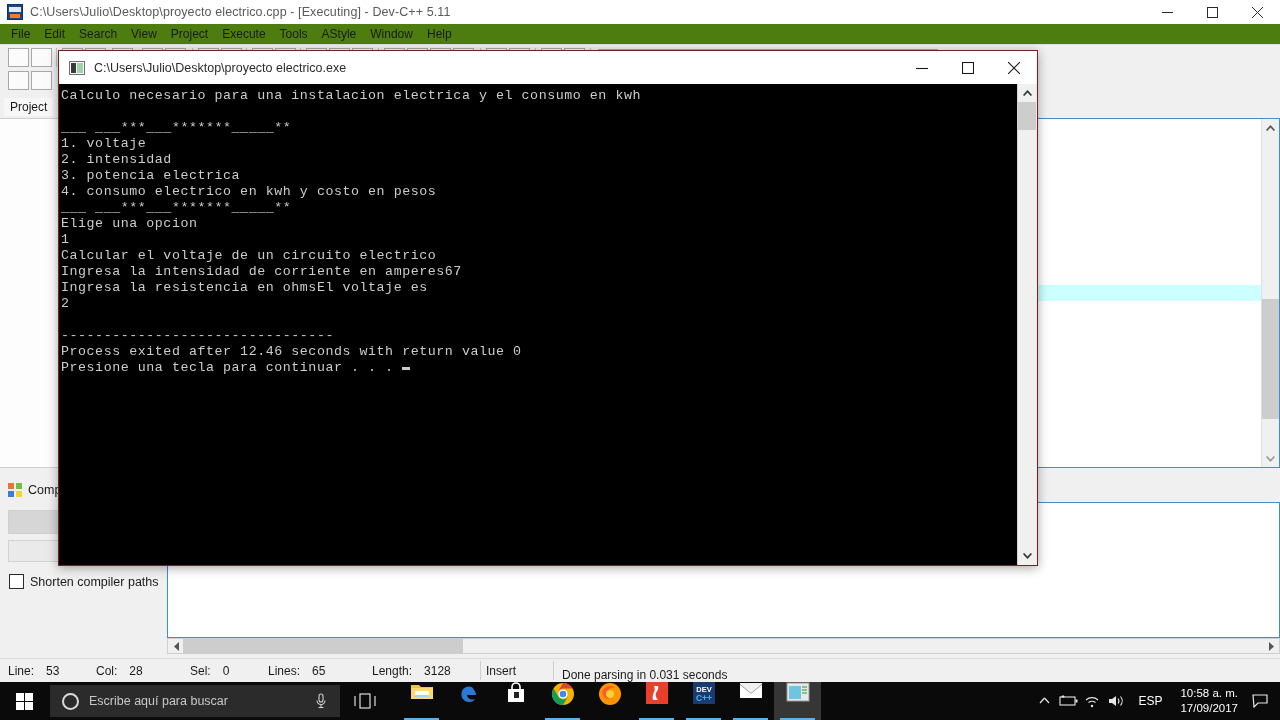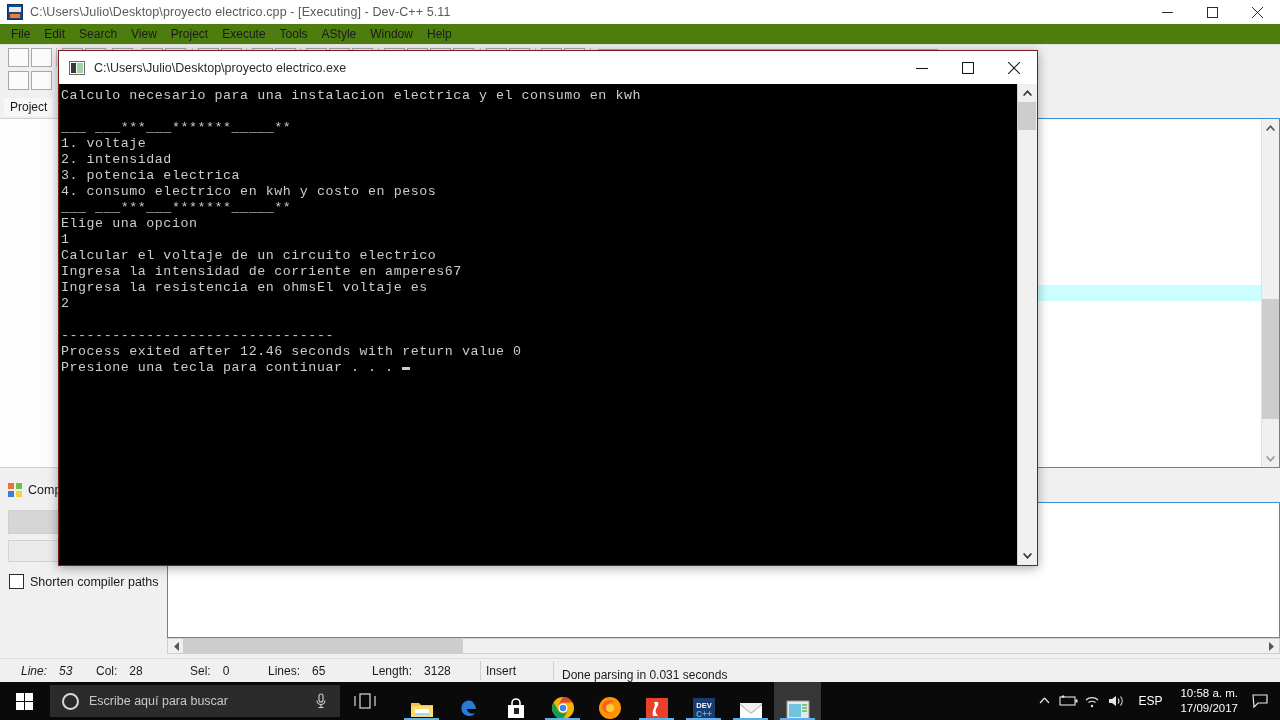--- a/index.html
+++ b/index.html
@@ -307,21 +307,21 @@
     color: #cfcfcf;
   }
   .taskview-btn {
     width: 46px; height: 38px;
     display: flex; align-items: center; justify-content: center;
     margin-left: 2px;
   }
   .tb-apps { display: flex; align-items: center; margin-left: 10px; }
   .app-btn {
     width: 47px; height: 38px; position: relative;
-    display: flex; align-items: flex-end; justify-content: center;
+    display: flex; align-items: flex-start; justify-content: center;
   }
   .app-btn .under {
     position: absolute; bottom: 0; left: 6px; width: 35px; height: 2px;
     background: #5fb0e8;
   }
   .app-btn.active { background: rgba(255,255,255,0.18); }
   .tray {
     position: absolute; right: 0; top: 0; height: 38px;
     display: flex; align-items: center;
   }
@@ -482,21 +482,21 @@
       </div>
       <div class="hthumb"></div>
       <div class="harrow" style="right:0">
         <svg width="6" height="9" viewBox="0 0 6 9">
             <path d="M0 0 L5 4.5 L0 9 Z" fill="#555"></path>
           </svg>
       </div>
     </div>
 
     <div class="statusbar">
-      <div class="status-cell" style="left:21px;font-style:italic;">
+      <div class="status-cell" style="left:8px;">
         <span class="status-key">Line:</span>
         <span>53</span>
       </div>
       <div class="status-cell" style="left:96px;">
         <span class="status-key">Col:</span>
         <span>28</span>
       </div>
       <div class="status-cell" style="left:190px;">
         <span class="status-key">Sel:</span>
         <span>0</span>

